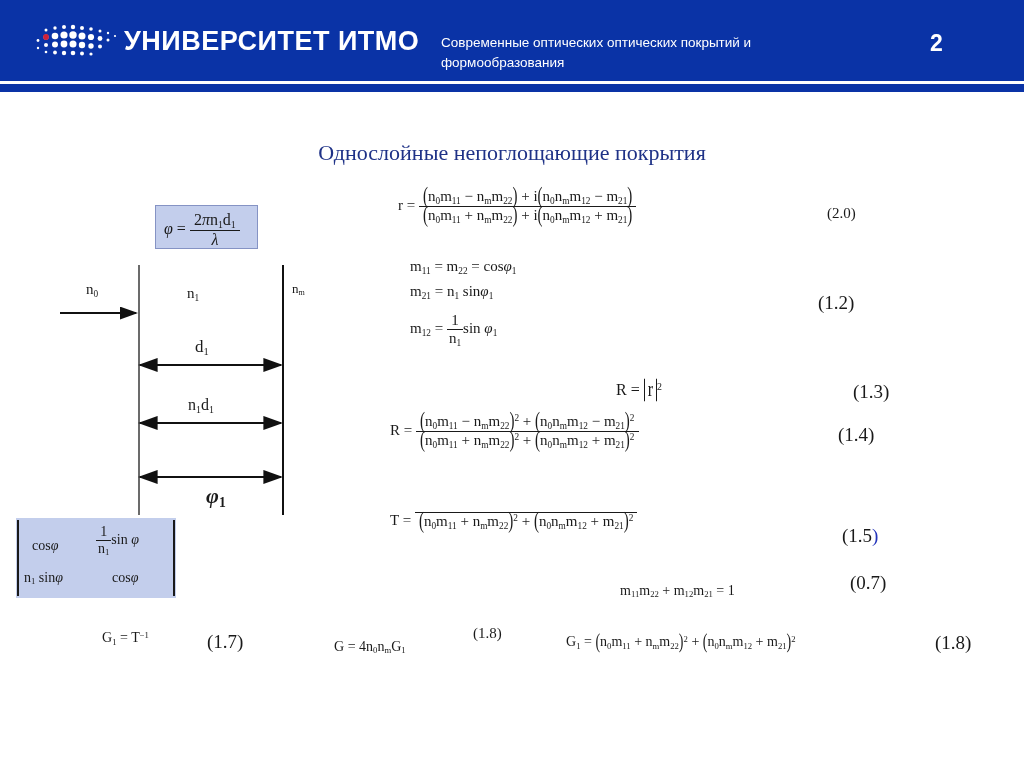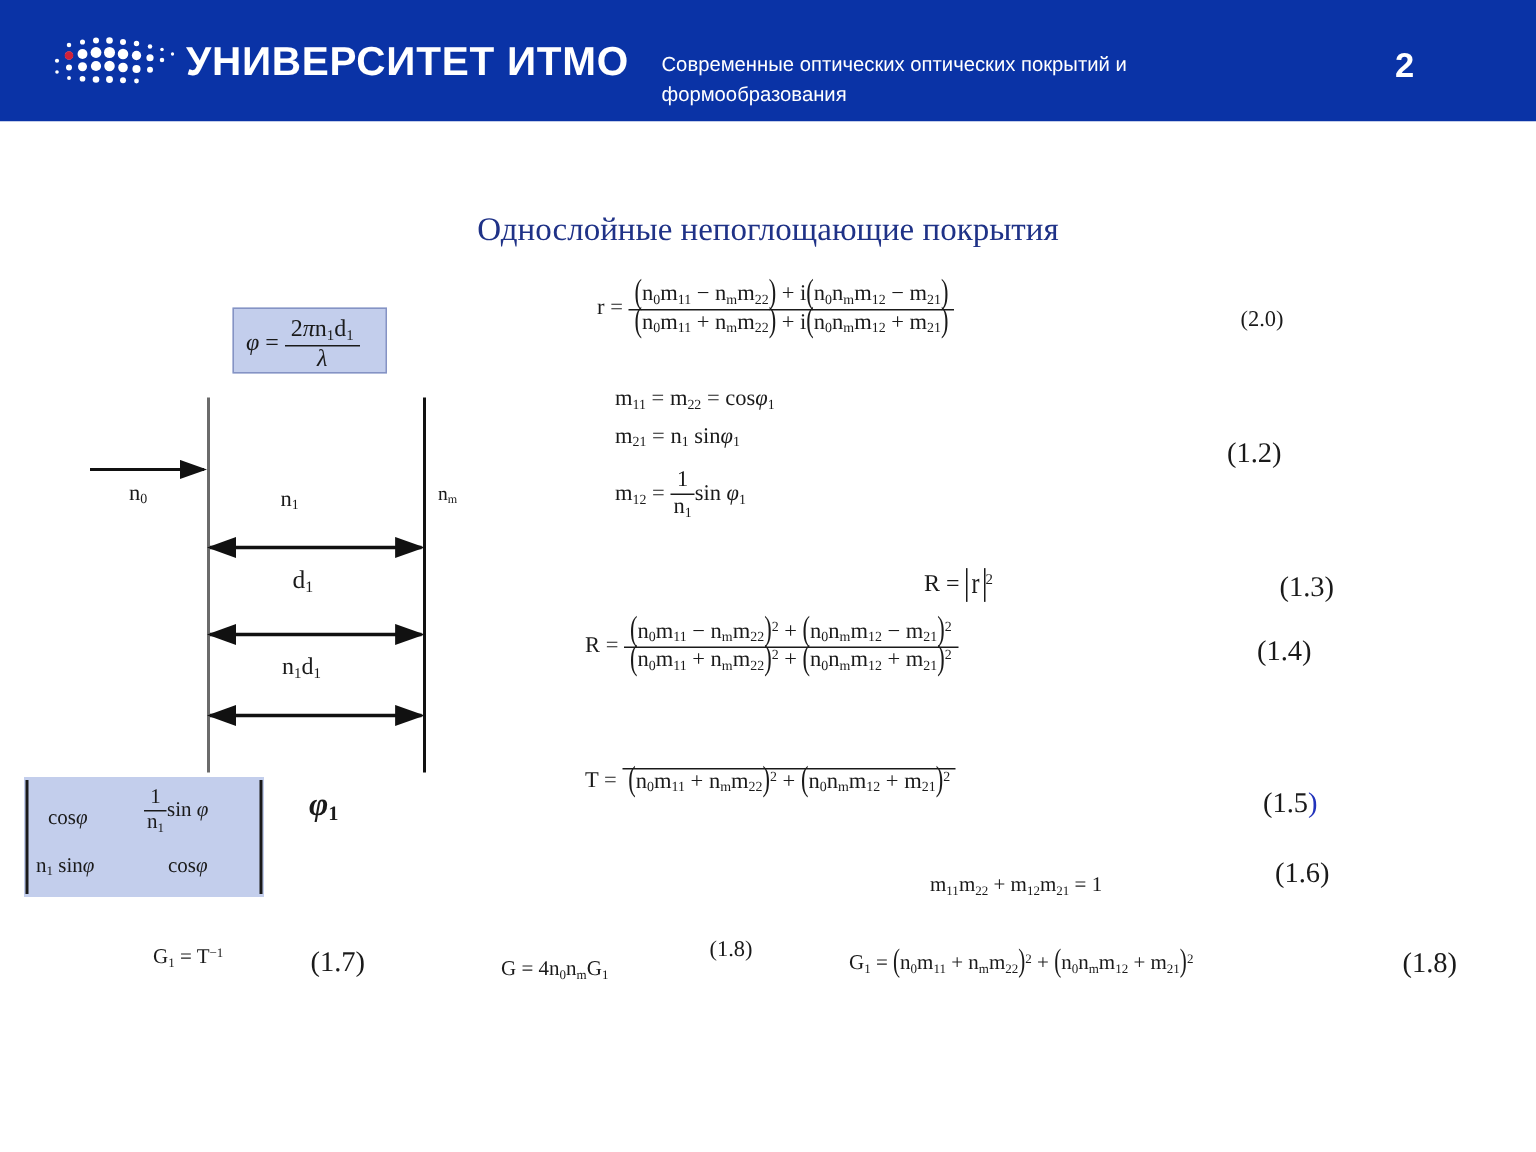--- a/index.html
+++ b/index.html
@@ -5,21 +5,21 @@
   html,body{margin:0;padding:0;}
   body{
     width:1024px;height:768px;
     background:#ffffff;
     font-family:"Liberation Serif",serif;
     overflow:hidden;
     position:relative;
   }
   
   #header{
-    position:absolute;left:0;top:0;width:1024px;height:81px;
+    position:absolute;left:0;top:0;width:1024px;height:92px;
     background:#0A33A6;
   }
   #header-underline{
     position:absolute;left:0;top:81px;width:1024px;height:3px;
     background:#ffffff;
   }
   #logo-wrap{
     position:absolute;left:28px;top:18px;width:100px;height:45px;
   }
   #logo-dots{position:absolute;left:0;top:0;width:100px;height:45px;}
@@ -96,21 +96,21 @@
   #matrix-box .bar{
     position:absolute;top:2px;width:2px;height:76px;background:#1a1a1a;
   }
   #matrix-box .bar.left{left:1px;}
   #matrix-box .bar.right{right:1px;}
   .mrow{position:absolute;font-size:14px;}
   
   #diagram{position:absolute;left:60px;top:265px;width:310px;height:250px;}
   .vline{position:absolute;width:2px;background:#6b6b6b;}
   .vline.dark{background:#111;width:2px;}
-  .dimlabel{position:absolute;font-size:15px;margin-top:40px;}
+  .dimlabel{position:absolute;font-size:15px;}
   
   .block{position:absolute;}
 </style>
 </head>
 <body>
 
 <div id="header">
   <div id="logo-wrap">
     <svg id="logo-dots" viewBox="0 0 100 45">
       <g fill="#ffffff">
@@ -293,21 +293,21 @@
     </span>
   </span>
 </div>
 <div class="eqnum" style="left:842px;top:525px;">
   <span>(1.5</span><span class="bluepar">)</span>
 </div>
 
 <div class="block math" style="left:620px;top:583px;font-size:14px;">
   <span>m</span><sub>11</sub><span>m</span><sub>22</sub> <span>+</span> <span>m</span><sub>12</sub><span>m</span><sub>21</sub> <span>=</span> <span>1</span>
 </div>
-<div class="eqnum" style="left:850px;top:572px;">(1.6)</div>
+<div class="eqnum" style="left:850px;top:572px;">(0.7)</div>
 
 <div class="block math" style="left:102px;top:630px;font-size:14px;">
   <span>G</span><sub>1</sub> <span>=</span> <span>T</span><sup>−1</sup>
 </div>
 <div class="eqnum" style="left:207px;top:631px;">(1.7)</div>
 
 <div class="block math" style="left:334px;top:639px;font-size:14px;">
   <span>G</span> <span>=</span> <span>4</span><span>n</span><sub>0</sub><span>n</span><sub>m</sub><span>G</span><sub>1</sub>
 </div>
 <div class="eqnum" style="left:473px;top:625px;font-size:15px;">(1.8)</div>

